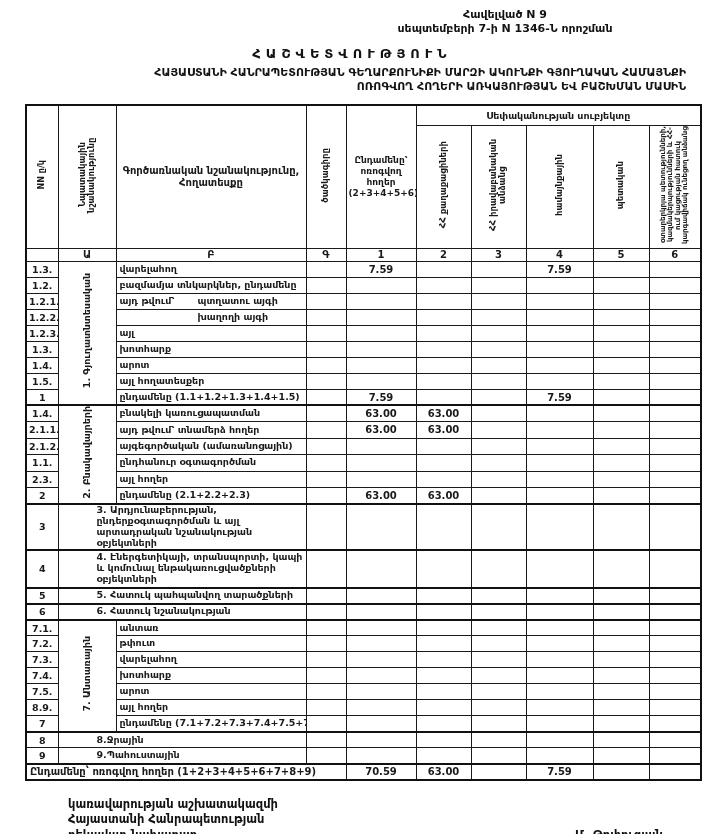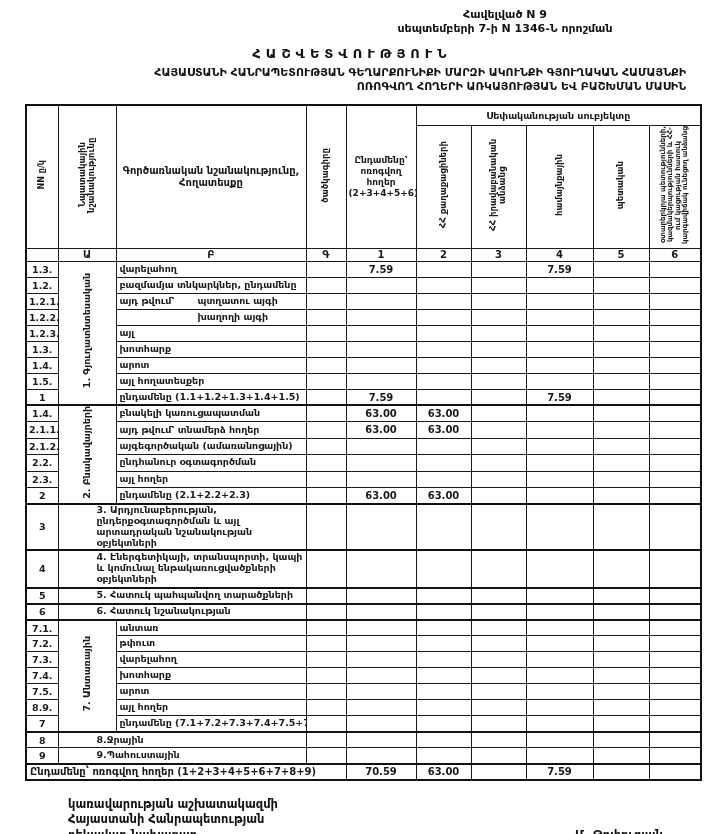--- a/index.html
+++ b/index.html
@@ -247,21 +247,21 @@
         <td class="lab">այգեգործական (ամառանոցային)</td>
         <td class="code"></td>
         <td class="val"></td>
         <td class="val"></td>
         <td class="val"></td>
         <td class="val"></td>
         <td class="val"></td>
         <td class="val"></td>
       </tr>
       <tr>
-        <td class="num">2.2.</td>
+        <td class="num">1.1.</td>
         <td class="lab">ընդհանուր օգտագործման</td>
         <td class="code"></td>
         <td class="val"></td>
         <td class="val"></td>
         <td class="val"></td>
         <td class="val"></td>
         <td class="val"></td>
         <td class="val"></td>
       </tr>
       <tr>

